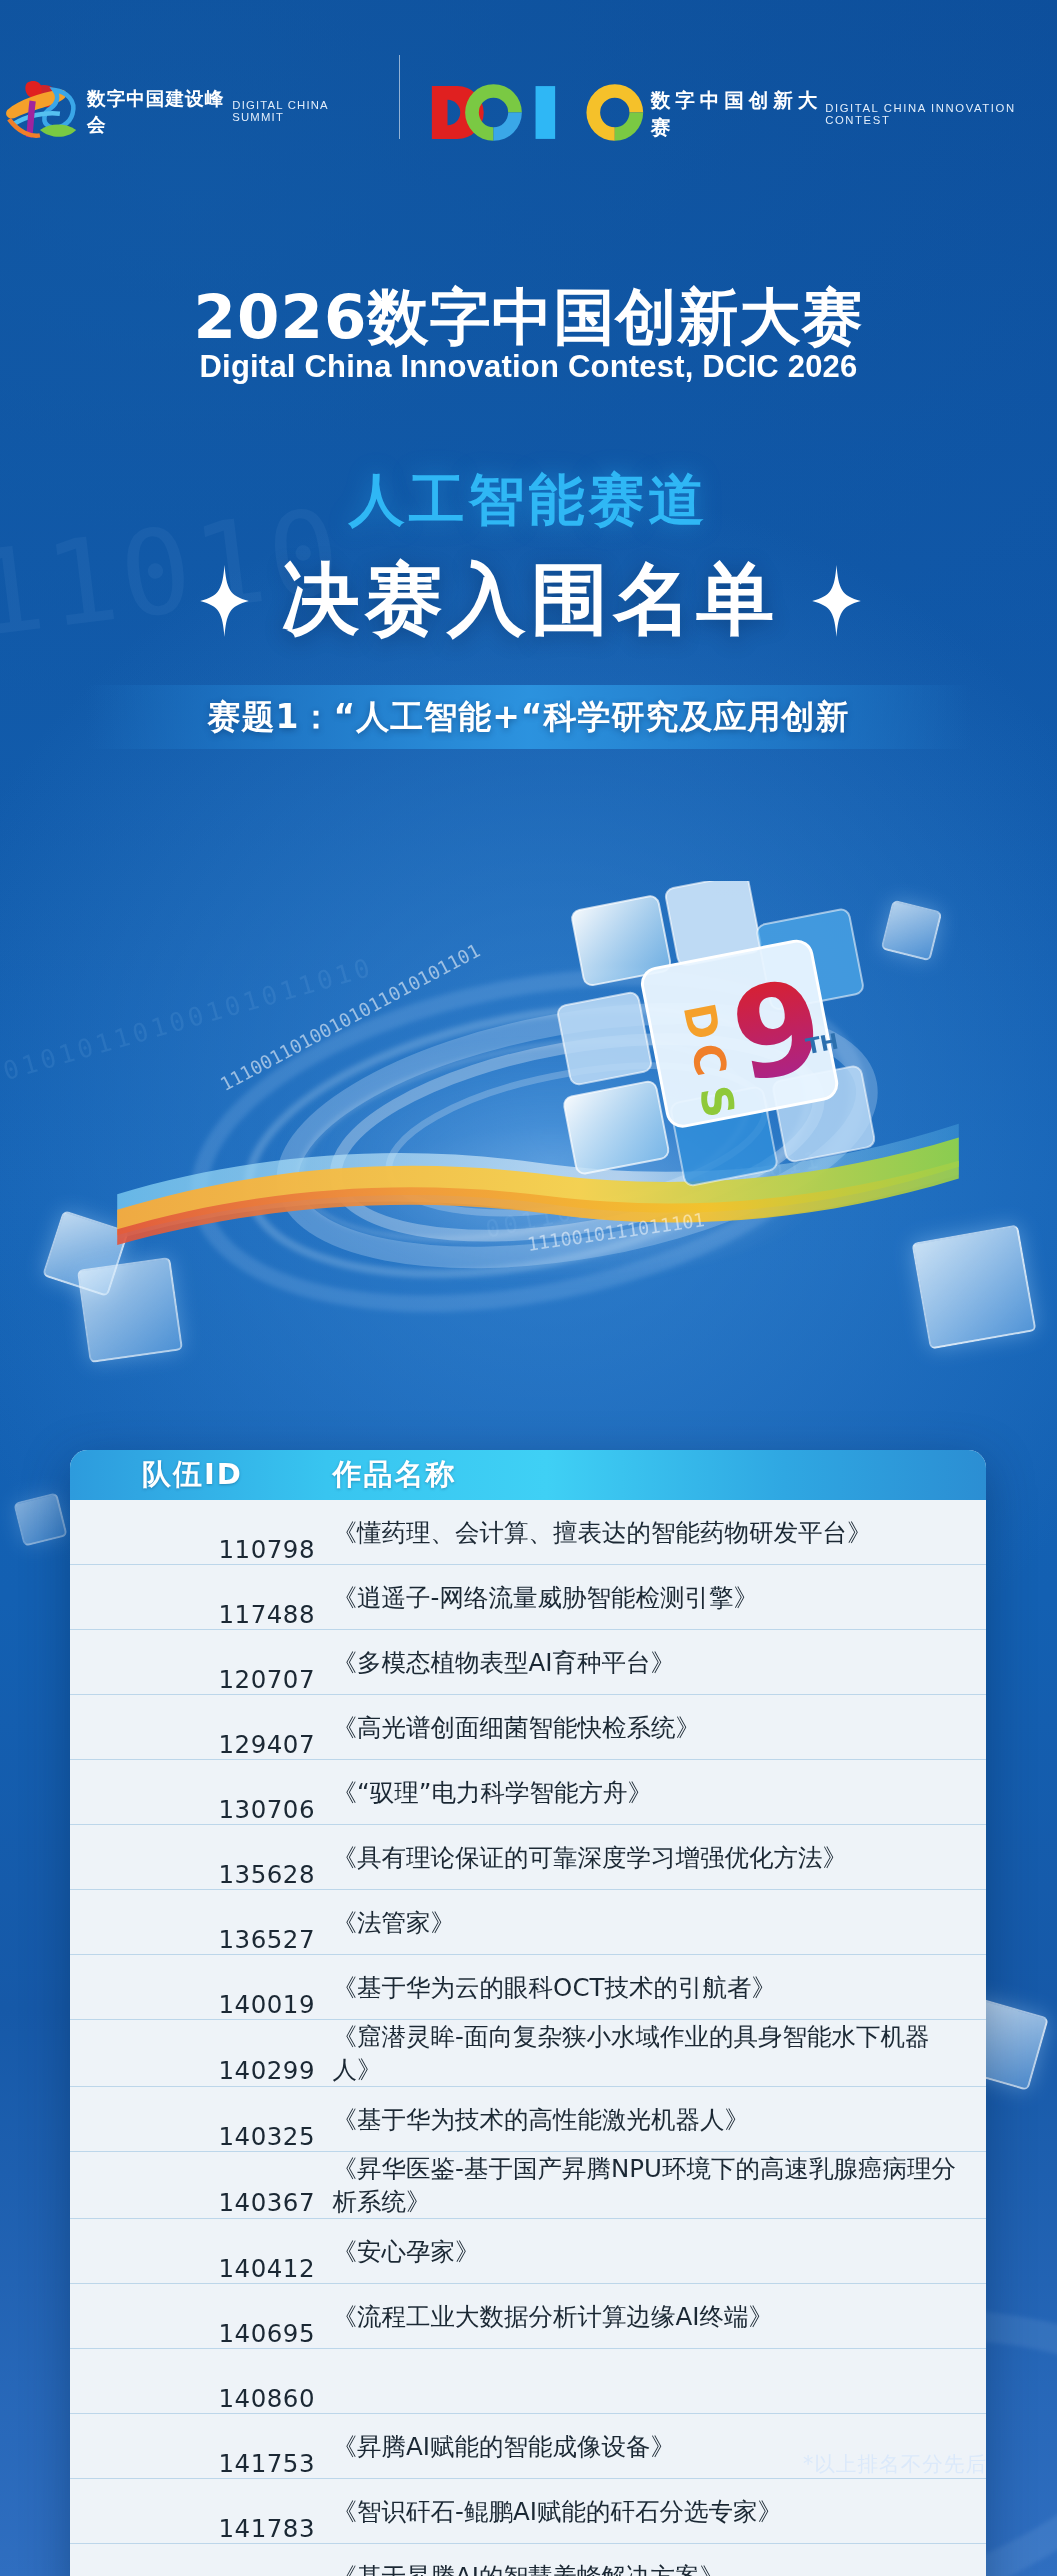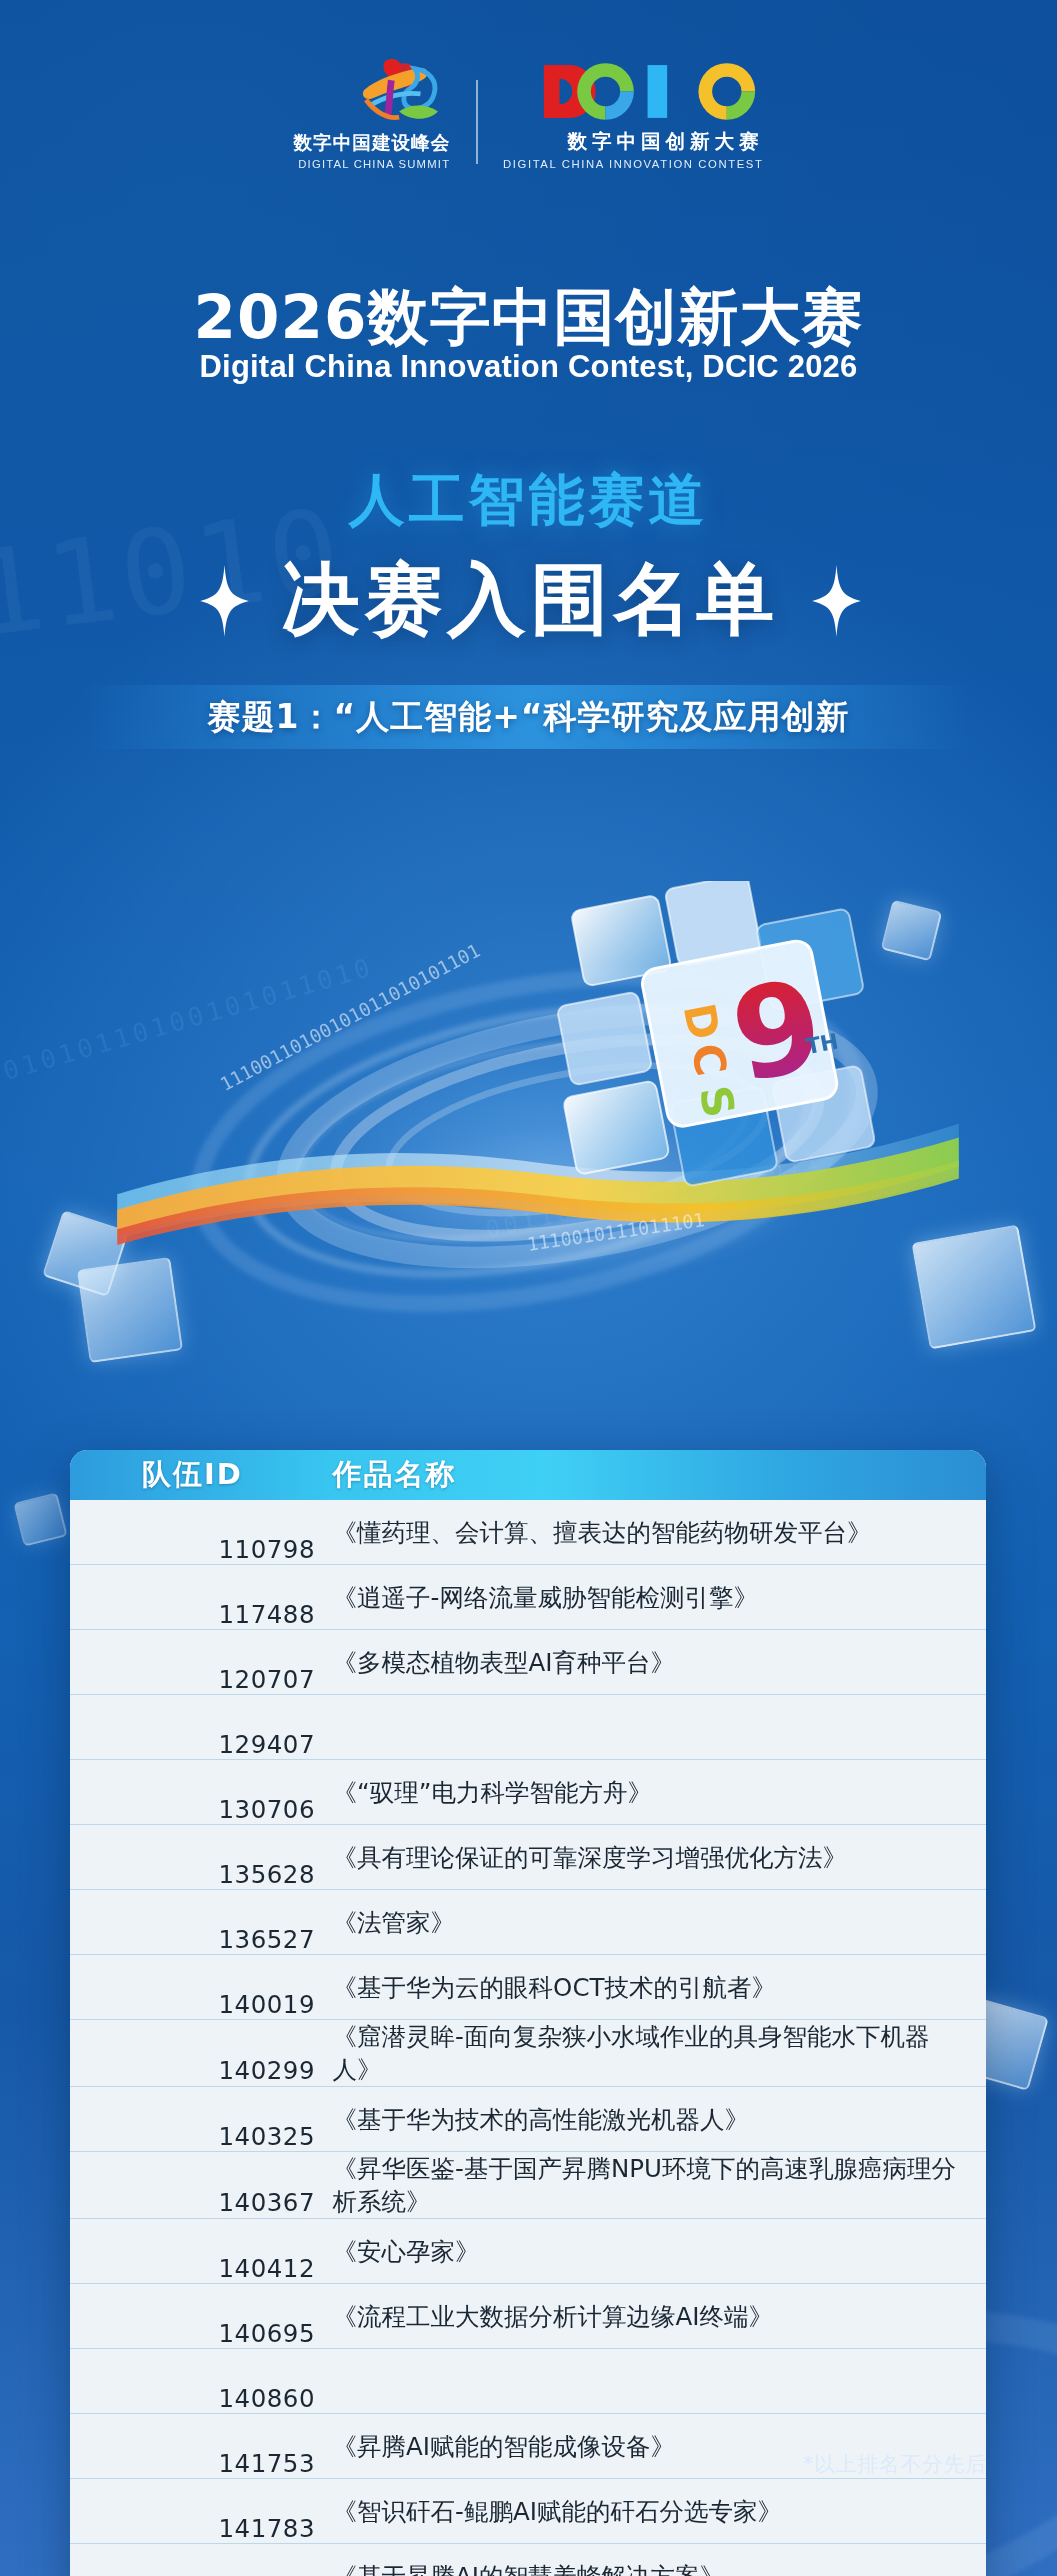--- a/index.html
+++ b/index.html
@@ -68,21 +68,21 @@
   .cube.c3 { left:886px; top:905px;  width:51px;  height:51px;  transform:rotate(14deg); opacity:.8;}
   .cube.c4 { left:920px; top:1233px; width:108px; height:108px; transform:rotate(-10deg); opacity:.9;}
   .cube.c5 { left:964px; top:2006px; width:76px;  height:76px;  transform:rotate(16deg); opacity:.85;}
   .cube.c6 { left:17.6px;  top:1497px; width:45px;  height:45px;  transform:rotate(-14deg); opacity:.55;}
 
   
   .logo-row {
     position:absolute; left:0; right:0; top:55px;
     display:flex; justify-content:center; align-items:flex-end; gap:0;
   }
-  .logo-block { display:flex; flex-direction:column; align-items:flex-end; }
+  .logo-block { display:flex; flex-direction:row; align-items:center; }
   .logo-block.left { padding-right:25.4px; }
   .logo-block.right { padding-left:25.4px; }
   .logo-divider { width:2px; height:84px; background:rgba(255,255,255,.55); margin-bottom:5.9px;}
 
   .dcs-mark { width:94px; height:70px; }
   .dcs-cn {
     color:#fff; font-size:18.6px; font-weight:bold; letter-spacing:1px;
     margin-top:4.9px; font-family:"DejaVu Sans","Liberation Sans",sans-serif;
   }
   .dcs-en { color:#e3eefb; font-size:11.3px; letter-spacing:1.2px; margin-top:2px; }
@@ -331,20 +331,21 @@
       <div class="trow">
         <div class="td id">117488</div>
         <div class="td name">《逍遥子-网络流量威胁智能检测引擎》</div>
       </div>
       <div class="trow">
         <div class="td id">120707</div>
         <div class="td name">《多模态植物表型AI育种平台》</div>
       </div>
       <div class="trow">
         <div class="td id">129407</div>
+        <div class="td name">《高光谱创面细菌智能快检系统》</div>
       </div>
       <div class="trow">
         <div class="td id">130706</div>
         <div class="td name">《“驭理”电力科学智能方舟》</div>
       </div>
       <div class="trow">
         <div class="td id">135628</div>
         <div class="td name">《具有理论保证的可靠深度学习增强优化方法》</div>
       </div>
       <div class="trow">

